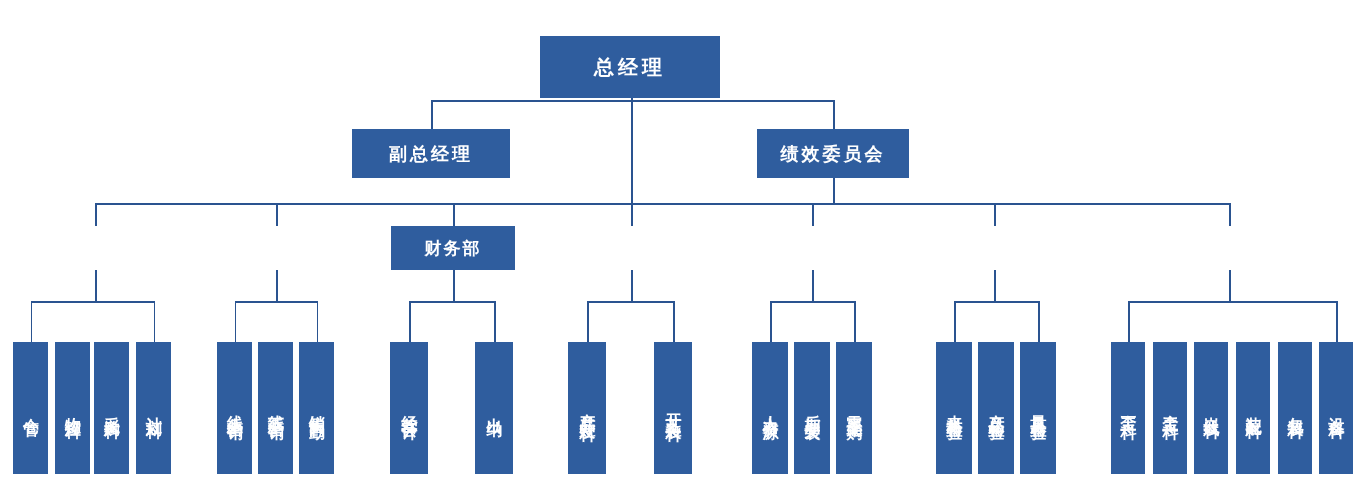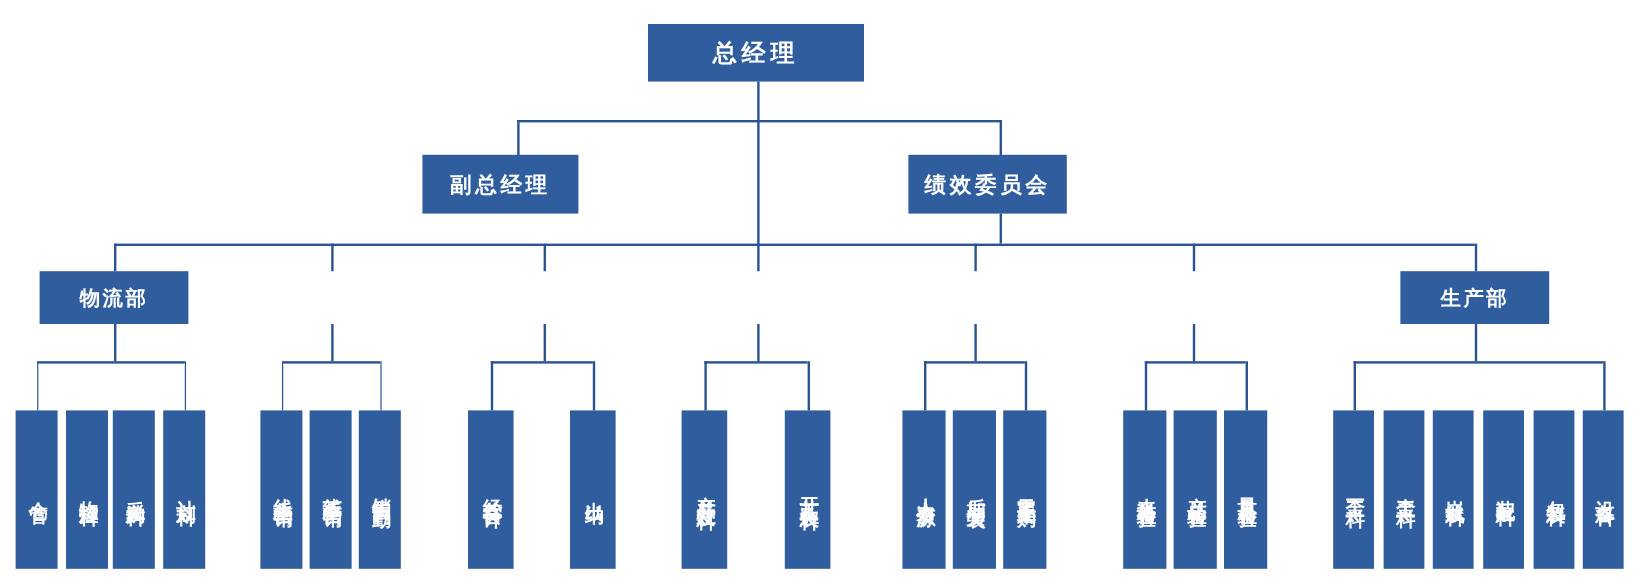--- a/index.html
+++ b/index.html
@@ -70,27 +70,26 @@
   <i class="vl" style="left:994px;top:270px;height:31px"></i>
   <i class="hl" style="left:954px;top:301px;width:84px"></i>
   <i class="vl" style="left:954px;top:301px;height:41px"></i>
   <i class="vl" style="left:1038px;top:301px;height:41px"></i>
 
   <i class="vl" style="left:1229px;top:270px;height:31px"></i>
   <i class="hl" style="left:1128px;top:301px;width:208px"></i>
   <i class="vl" style="left:1128px;top:301px;height:41px"></i>
   <i class="vl" style="left:1336px;top:301px;height:41px"></i>
 
-  <div class="box lvl1" style="left:540px;top:20px;width:180px;height:48px">总经理</div>
+  <div class="box lvl1" style="left:540px;top:36px;width:180px;height:62px">总经理</div>
 
-  <div class="box lvl2" style="left:352px;top:129px;width:130px;height:49px">副总经理</div>
-  <div class="box lvl2" style="left:757px;top:129px;width:132px;height:49px">绩效委员会</div>
+  <div class="box lvl2" style="left:352px;top:129px;width:158px;height:49px">副总经理</div>
+  <div class="box lvl2" style="left:757px;top:129px;width:152px;height:49px">绩效委员会</div>
 
-  <div class="box dept" style="left:33px;top:226px;width:124px;height:44px">物流部</div>
-  <div class="box dept" style="left:1167px;top:226px;width:124px;height:44px">生产部</div>
+  <div class="box dept" style="left:391px;top:226px;width:124px;height:44px">财务部</div>
 
   <div class="box leaf" style="left:13px;top:342px;width:35px;height:132px">仓管</div>
   <div class="box leaf" style="left:55px;top:342px;width:35px;height:132px">物控科</div>
   <div class="box leaf" style="left:94px;top:342px;width:35px;height:132px">采购科</div>
   <div class="box leaf" style="left:136px;top:342px;width:35px;height:132px">计划科</div>
 
   <div class="box leaf" style="left:217px;top:342px;width:35px;height:132px">线上营销</div>
   <div class="box leaf" style="left:258px;top:342px;width:35px;height:132px">线下营销</div>
   <div class="box leaf" style="left:299px;top:342px;width:35px;height:132px">销售内勤</div>
 

